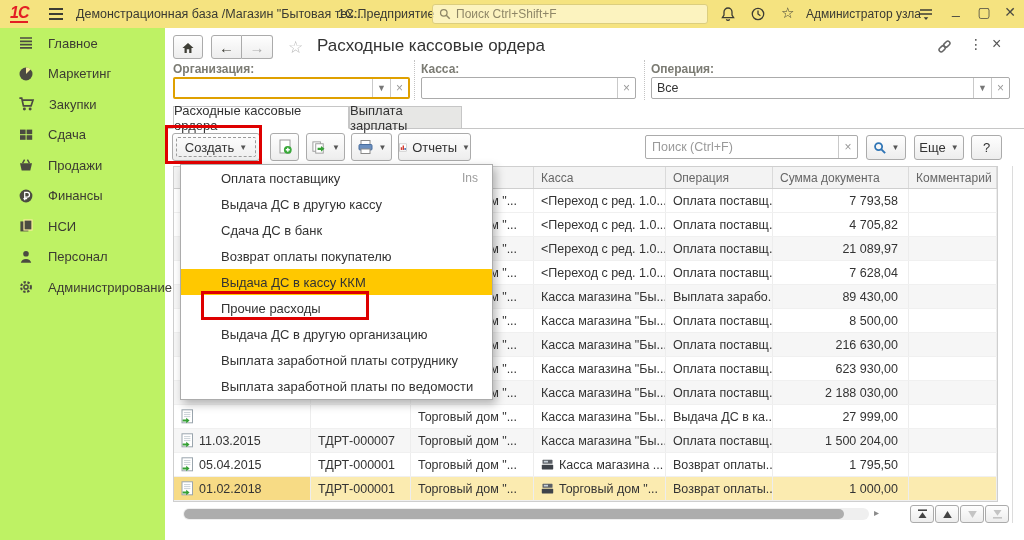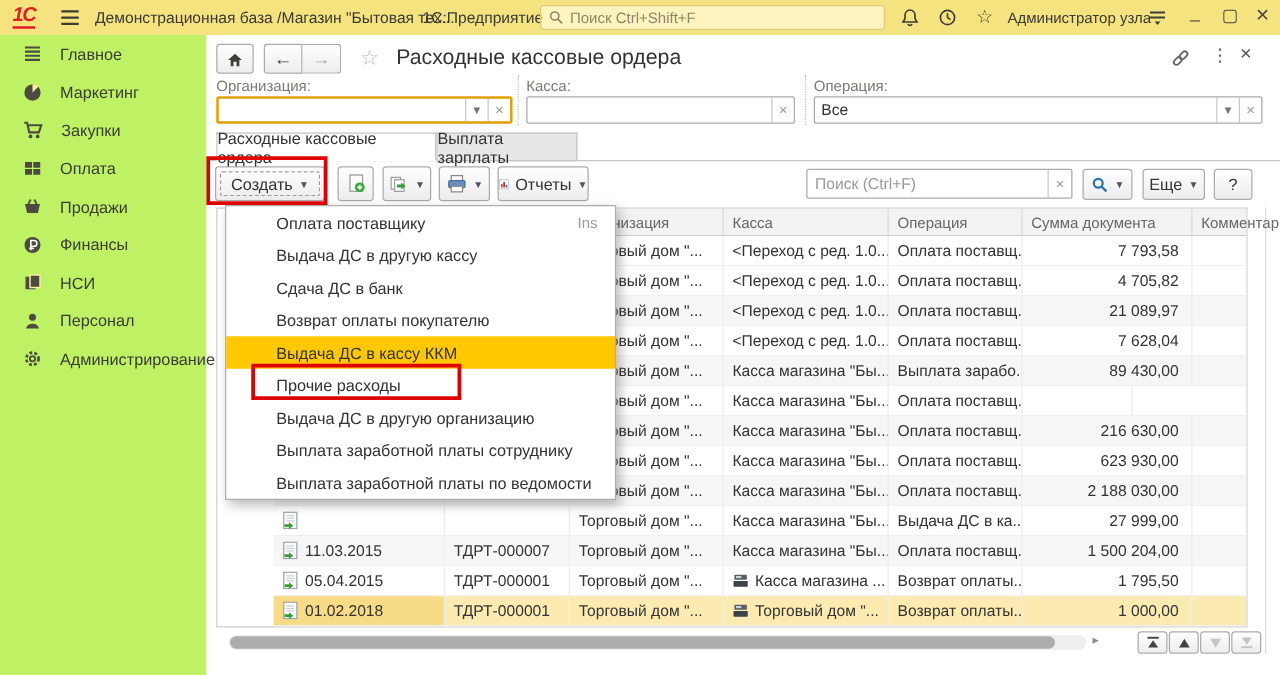--- a/index.html
+++ b/index.html
@@ -41,21 +41,21 @@
   .btn.disabled{ color:#ABABAB; }
   .grp-l{ border-radius:3px 0 0 3px; }
   .grp-r{ border-radius:0 3px 3px 0; border-left:none; }
 
   .fh-title{ position:absolute; left:317px; top:36px; font-size:17px; color:#333; }
   .fh-star{ position:absolute; left:288px; top:37px; font-size:17px; color:#B9B9B9; }
   .fh-ico{ position:absolute; top:38px; color:#666; }
   .kebab{ font-size:14px; color:#555; letter-spacing:0; line-height:14px;}
   .fh-close{ position:absolute; left:992px; top:35px; font-size:16px; color:#555; }
 
-  .flabel{ position:absolute; top:62px; font-size:12px; color:#7B7B73; }
+  .flabel{ position:absolute; top:62px; font-size:12px; color:#7B7B73;font-weight:bold; }
   .fctrl{ position:absolute; top:77px; height:22px; background:#FFF; border:1px solid #ABABAB; border-radius:2px;
     display:flex; align-items:stretch; font-size:12.5px; color:#333; }
   .fctrl.active{ border:2px solid var(--activeb); }
   .fctrl .val{ flex:1; display:flex; align-items:center; padding-left:5px; white-space:nowrap; overflow:hidden;}
   .seg{ width:18px; display:flex; align-items:center; justify-content:center; border-left:1px solid #C9C9C9;
     color:#777; font-size:9px; cursor:pointer;}
   .seg.x{ font-size:12px; color:#999; }
   .fsep{ position:absolute; top:60px; height:40px; border-left:1px dotted #C3C3C3; width:0; }
 
   .tabstrip-line{ position:absolute; left:165px; top:128px; width:859px; height:1px; background:#C6C6C6; }
@@ -65,21 +65,21 @@
   .tab.inactive{ background:#E7E7E5; }
 
   .btn-create{ left:172px; top:133px; width:88px; height:28px; }
   .btn-create::after{ content:""; position:absolute; inset:3px; border:1px dashed #9B9B9B; border-radius:2px; }
 
   .search-field{ position:absolute; left:645px; top:135px; width:213px; height:24px; border:1px solid #ABABAB;
     border-radius:2px; background:#FFF; display:flex;text-align:center; }
   .search-field .ph{ flex:1; display:flex; align-items:center; padding-left:6px; font-size:12.5px; color:#9A9A9A;}
 
   
-  .table{ position:absolute; left:173px; top:166px; width:825px; border:1px solid #CFCFCF; background:#FFF;padding-left:45px; }
+  .table{ position:absolute; left:173px; top:166px; width:825px; border:1px solid #CFCFCF; background:#FFF; }
   .thead{ display:flex; height:22px; background:#F3F3F3; border-bottom:1px solid #CFCFCF; }
   .th{ font-size:12px; color:#666; display:flex; align-items:center; padding-left:7px;
     border-right:1px solid #DADADA; white-space:nowrap; overflow:hidden; flex:none; }
   .trow{ display:flex; height:24px; border-bottom:1px solid #F0F0F0; background:#FFF; cursor:pointer;}
   .trow.alt{ background:#F6F6F6; }
   .trow.sel{ background:var(--rowsel); }
   .td{ font-size:12.5px; color:#333; display:flex; align-items:center; padding-left:7px; gap:5px;
     border-right:1px solid #EDEDED; white-space:nowrap; overflow:hidden; flex:none; }
   .td.num{ justify-content:flex-end; padding-right:10px; padding-left:0;}
   .trow.sel .td0{ background:var(--rowsel1); }
@@ -180,21 +180,21 @@
       <span>
         <svg width="16" height="16" viewBox="0 0 16 16">
           <g fill="#4B4B41">
             <rect x="2" y="2.6" width="5.6" height="4.6"></rect>
             <rect x="8.6" y="2.6" width="5.6" height="4.6"></rect>
             <rect x="2" y="8.2" width="5.6" height="4.6"></rect>
             <rect x="8.6" y="8.2" width="5.6" height="4.6"></rect>
           </g>
         </svg>
       </span>
-      <span class="lbl">Оплата</span>
+      <span class="lbl">Сдача</span>
     </div>
     <div class="sb-item">
       <span>
         <svg width="16" height="16" viewBox="0 0 16 16">
           <path d="M4.6 6.2 6.6 2.6M11.4 6.2 9.4 2.6" stroke="#4B4B41" stroke-width="1.4" fill="none"></path>
           <path d="M2 6.2h12l-1.7 7.2H3.7Z" fill="#4B4B41"></path>
         </svg>
       </span>
       <span class="lbl">Продажи</span>
     </div>
@@ -465,20 +465,21 @@
           </svg>
         </span>
         <span></span>
       </div>
       <div class="td" style="width: 100px;"></div>
       <div class="td" style="width: 123px;">Торговый дом "...</div>
       <div class="td" style="width: 132px;">
         <span>Касса магазина "Бы...</span>
       </div>
       <div class="td" style="width: 107px;">Оплата поставщ...</div>
+      <div class="td num" style="width: 136px;">8 500,00</div>
       <div class="td" style="width: 88px;"></div>
     </div>
     <div class="trow alt">
       <div class="td td0" style="width: 137px;">
         <span>
           <svg width="13" height="15" viewBox="0 0 13 15">
             <rect x="1" y="0.8" width="10.5" height="13" fill="#FFF" stroke="#9AA5AD"></rect>
             <path d="M3 3.6h6.4M3 5.6h6.4M3 7.6h6.4" stroke="#C9D1D7" stroke-width="1"></path>
             <path d="M1.6 10.4h3.6V8.8l3.4 2.7-3.4 2.7v-1.6H1.6Z" fill="#35A035"></path>
           </svg>

